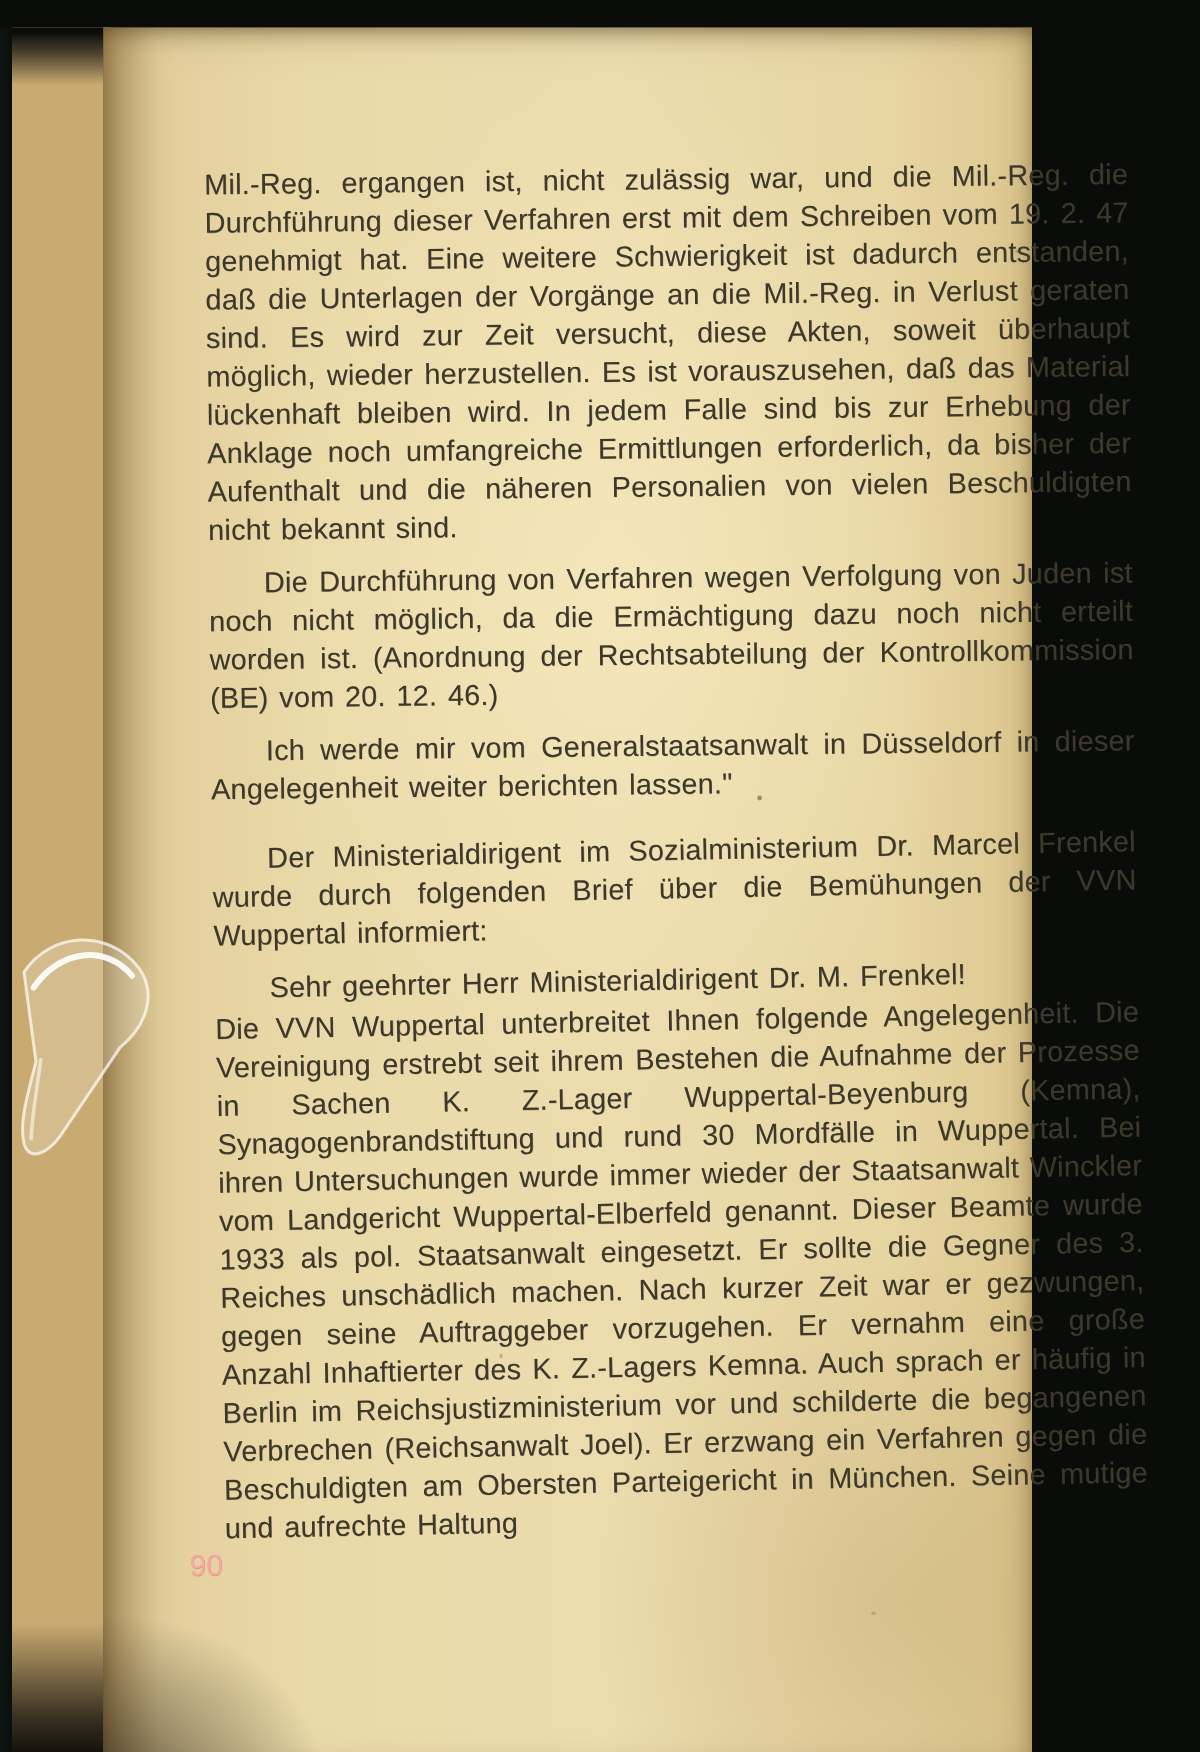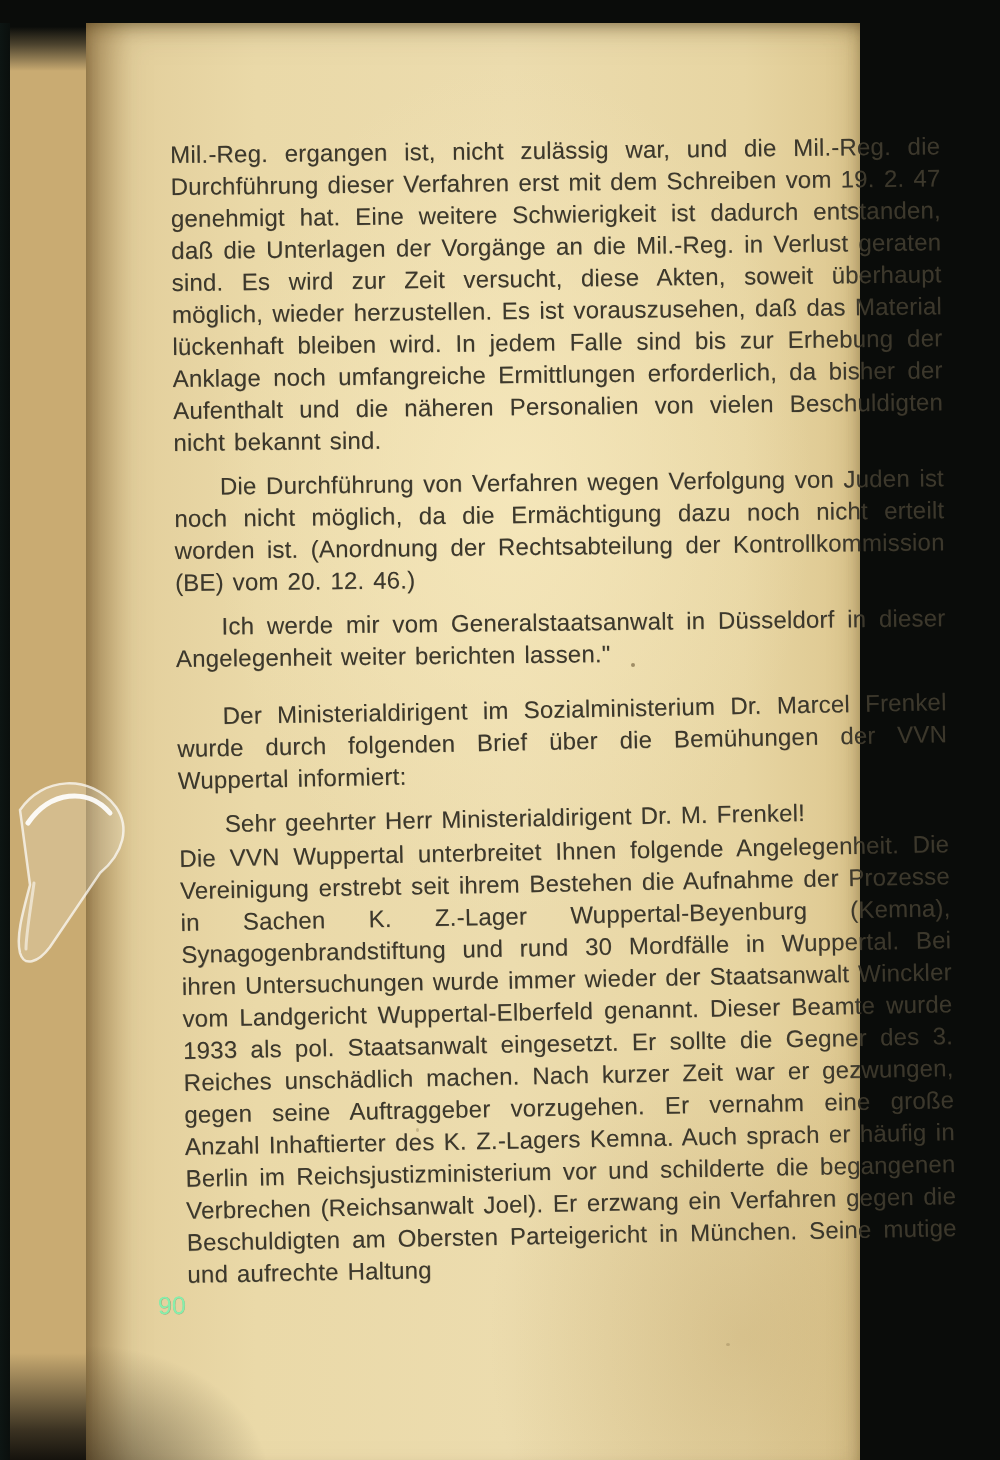--- a/index.html
+++ b/index.html
@@ -120,21 +120,21 @@
     transform: rotate(-0.45deg);
     transform-origin: 0 0;
   }
   .salut { margin-bottom: 2px !important; }
   .letter-body { margin-bottom: 0 !important; }
 
   .pagenum {
     position: absolute;
     left: 158px; top: 1268px;
     font-size: 25px;
-    color: #86efac;
+    color: #fca5a5;
     transform: rotate(-0.8deg);
     text-shadow: 0.3px 0.3px 0 rgba(60,52,36,0.35);
   }
 </style>
 </head>
 <body>
 
 <div class="scene">
 
   <div class="spine"></div>

